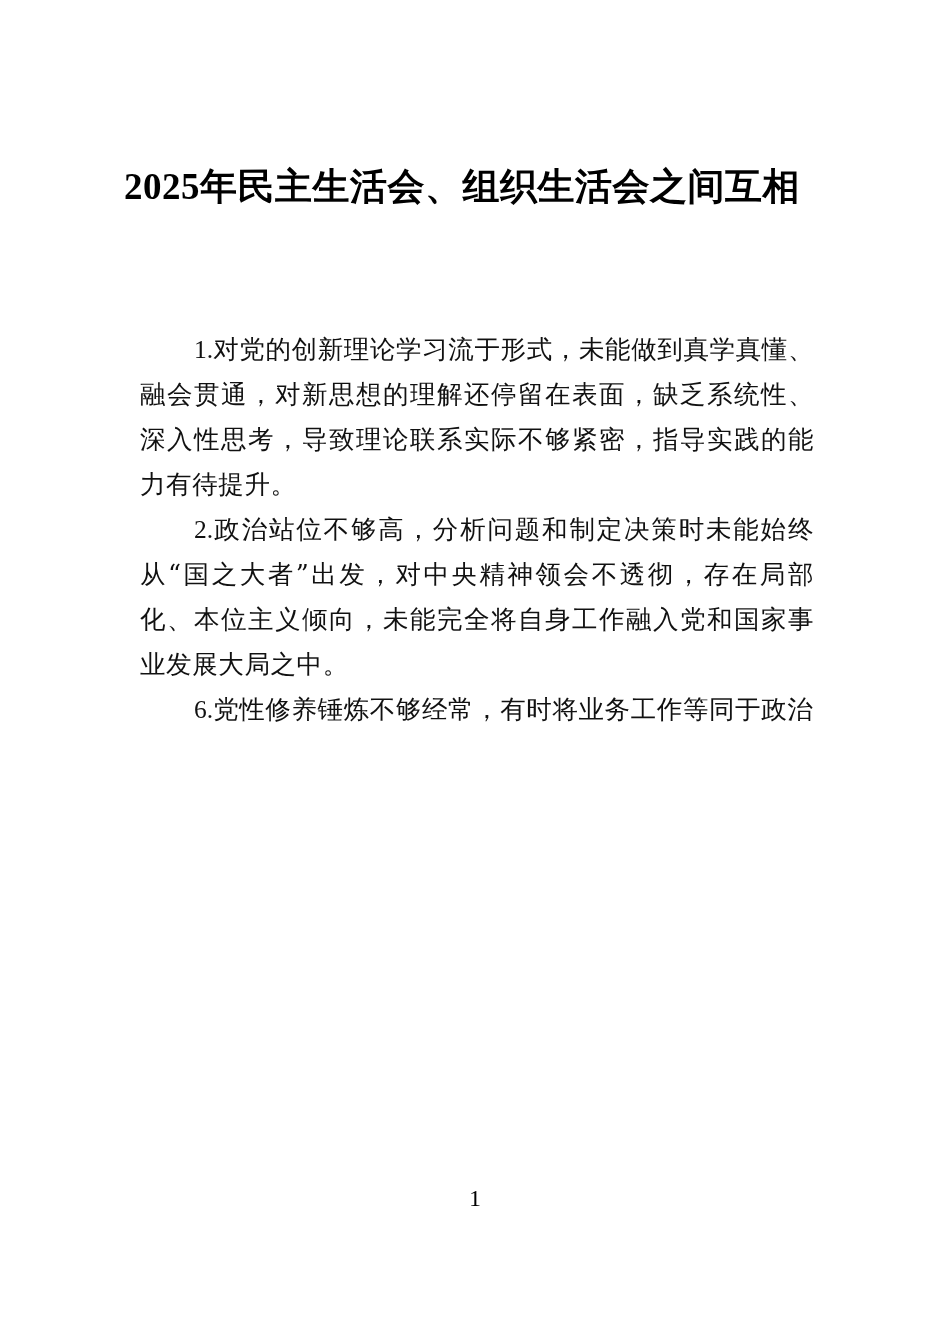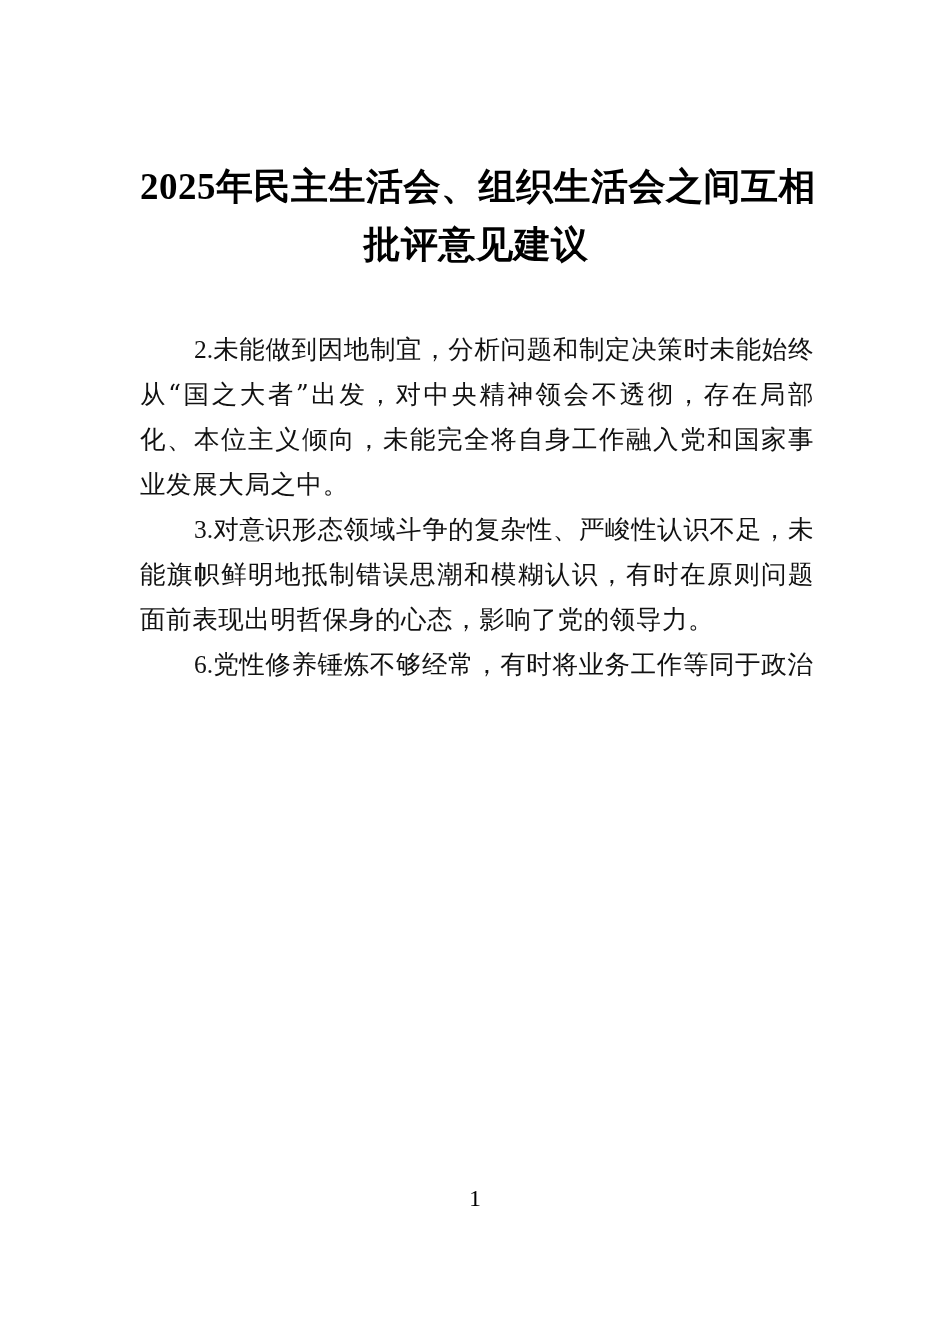--- a/index.html
+++ b/index.html
@@ -23,21 +23,21 @@
     padding: 0;
     position: relative;
     background: #ffffff;
   }
 
   .doc-title {
     margin: 0;
     padding: 0;
     position: absolute;
     top: 158px;
-    left: 140px;
+    left: 124px;
     width: 672px;
     text-align: center;
     font-family: "Liberation Serif", "DejaVu Serif", serif;
     font-weight: bold;
     font-size: 37px;
     line-height: 58px;
     letter-spacing: 0.5px;
     color: #000000;
   }
   .doc-title .title-line {
@@ -83,24 +83,23 @@
     color: #000000;
   }
 </style>
 </head>
 <body>
 
 <div class="page">
 
   <h1 class="doc-title">
     <span class="title-line">2025年民主生活会、组织生活会之间互相</span>
-    <span class="title-line">批评意见建议</span>
   </h1>
 
   <div class="body-block">
-    <p class="para"><span class="para-num">2.</span><span>未能做到因地制宜，分析问题和制定决策时未能始终从“国之大者”出发，对中央精神领会不透彻，存在局部化、本位主义倾向，未能完全将自身工作融入党和国家事业发展大局之中。</span></p>
-    <p class="para"><span class="para-num">3.</span><span>对意识形态领域斗争的复杂性、严峻性认识不足，未能旗帜鲜明地抵制错误思潮和模糊认识，有时在原则问题面前表现出明哲保身的心态，影响了党的领导力。</span></p>
+    <p class="para"><span class="para-num">1.</span><span>对党的创新理论学习流于形式，未能做到真学真懂、融会贯通，对新思想的理解还停留在表面，缺乏系统性、深入性思考，导致理论联系实际不够紧密，指导实践的能力有待提升。</span></p>
+    <p class="para"><span class="para-num">2.</span><span>政治站位不够高，分析问题和制定决策时未能始终从“国之大者”出发，对中央精神领会不透彻，存在局部化、本位主义倾向，未能完全将自身工作融入党和国家事业发展大局之中。</span></p>
     <p class="para"><span class="para-num">6.</span><span>党性修养锤炼不够经常，有时将业务工作等同于政治</span></p>
   </div>
 
   <div class="page-number">1</div>
 
 </div>
 
 </body></html>

